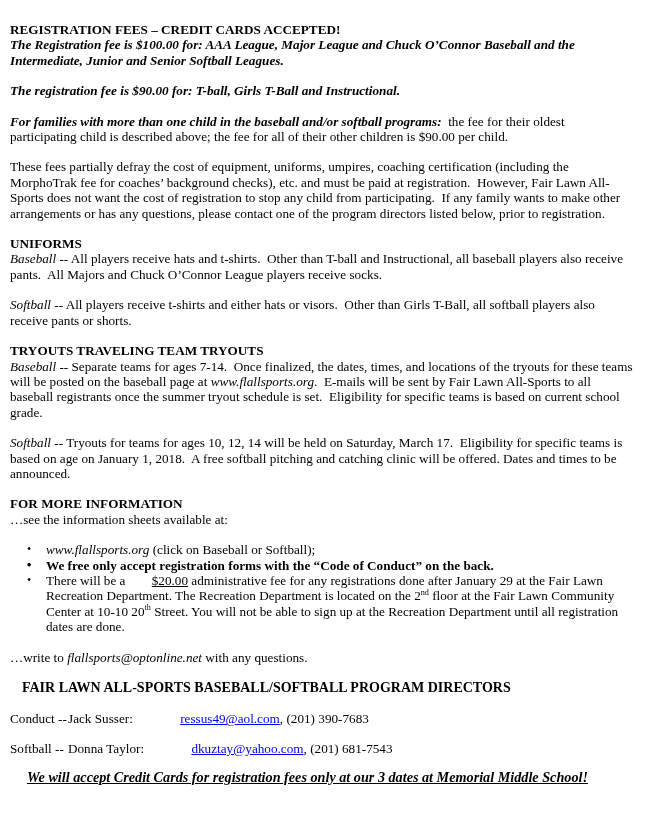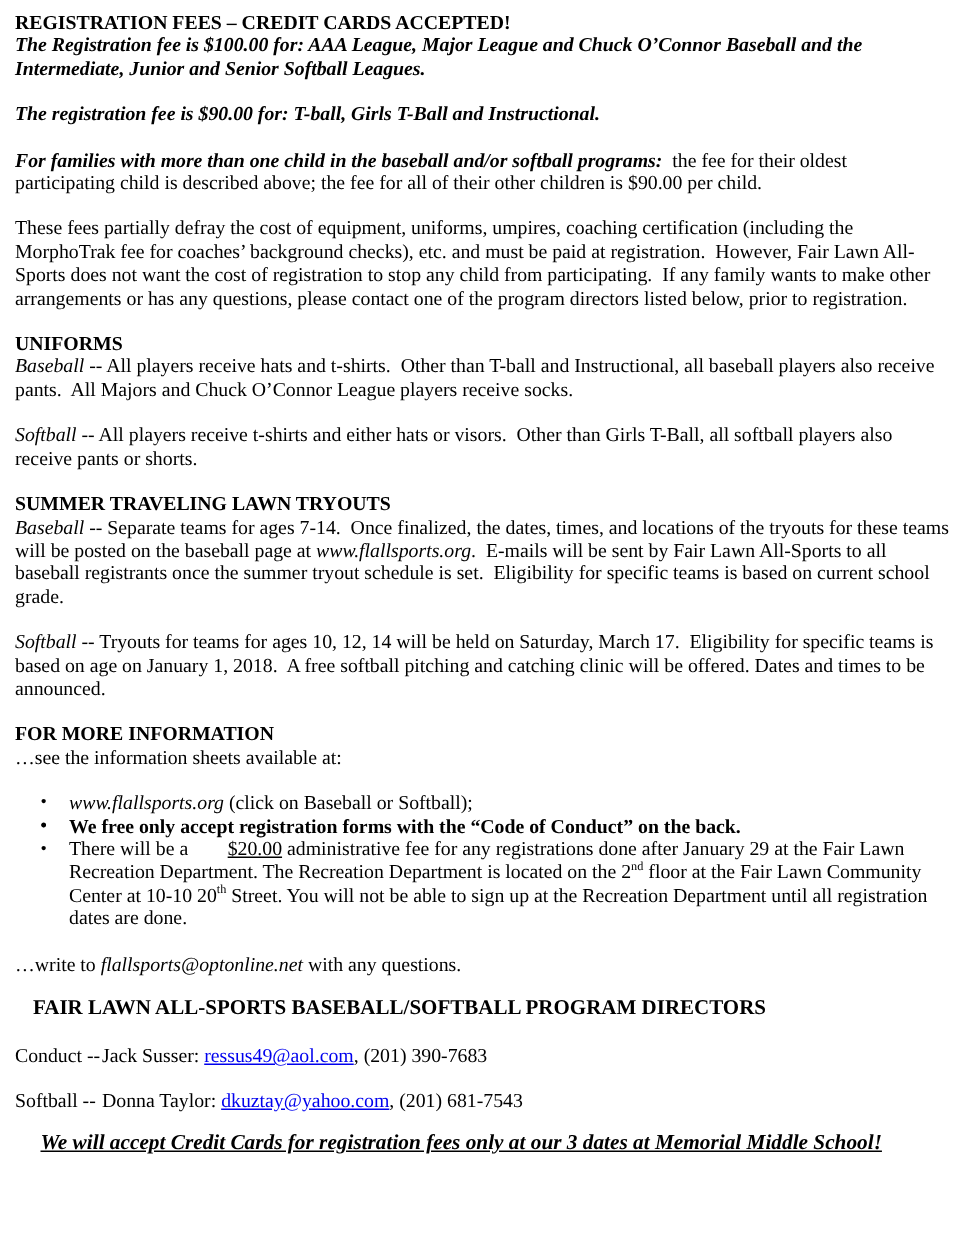--- a/index.html
+++ b/index.html
@@ -6,32 +6,32 @@
   html, body { background: #FFFFFF; }
   body {
     width: 647px;
     height: 840px;
     font-family: "Liberation Serif", serif;
     font-size: 13.2px;
     line-height: 15.4px;
     color: #000000;
     overflow: hidden;
   }
-  .page { padding: 7px 14px 0 10px; }
+  .page { padding: 22px 14px 0 10px; }
   .para { white-space: pre-wrap; margin: 0 0 15px 0; }
   .heading {
     font-weight: bold;
     font-size: 13.2px;
     margin: 0;
     white-space: pre-wrap;
   }
   .bi { font-weight: bold; font-style: italic; }
   .it { font-style: italic; }
   .bold { font-weight: bold; }
-  .link { color: #0000EE; text-decoration: underline; cursor: pointer; }
+  .link { color: #0000EE; text-decoration: underline; cursor: pointer; margin-left: 44px; }
   .fee-amt { text-decoration: underline; margin-left: 23px; }
   ul.bullets { list-style: none; margin: 0 0 15px 0; }
   ul.bullets li {
     position: relative;
     padding-left: 36px;
     white-space: pre-wrap;
   }
   ul.bullets .marker { position: absolute; left: 17px; font-size: 12px; }
   sup { font-size: 0.62em; vertical-align: super; line-height: 0; margin-top: 28px; }
   .directors-heading {
@@ -63,21 +63,21 @@
   <p class="para bi">The registration fee is $90.00 for: T-ball, Girls T-Ball and Instructional.</p>
 
   <p class="para"><span class="bi">For families with more than one child in the baseball and/or softball programs:</span><span>  the fee for their oldest participating child is described above; the fee for all of their other children is $90.00 per child.</span></p>
 
   <p class="para">These fees partially defray the cost of equipment, uniforms, umpires, coaching certification (including the MorphoTrak fee for coaches’ background checks), etc. and must be paid at registration.  However, Fair Lawn All-Sports does not want the cost of registration to stop any child from participating.  If any family wants to make other arrangements or has any questions, please contact one of the program directors listed below, prior to registration.</p>
 
   <div class="heading">UNIFORMS</div>
   <p class="para"><span class="it">Baseball</span><span> -- All players receive hats and t-shirts.  Other than T-ball and Instructional, all baseball players also receive pants.  All Majors and Chuck O’Connor League players receive socks.</span></p>
   <p class="para"><span class="it">Softball</span><span> -- All players receive t-shirts and either hats or visors.  Other than Girls T-Ball, all softball players also receive pants or shorts.</span></p>
 
-  <div class="heading">SUMMER TRAVELING LAWN TRYOUTS</div>
+  <div class="heading">TRYOUTS TRAVELING TEAM TRYOUTS</div>
   <p class="para"><span class="it">Baseball</span><span> -- Separate teams for ages 7-14.  Once finalized, the dates, times, and locations of the tryouts for these teams will be posted on the baseball page at </span><span class="it">www.flallsports.org</span><span>.  E-mails will be sent by Fair Lawn All-Sports to all baseball registrants once the summer tryout schedule is set.  Eligibility for specific teams is based on current school grade.</span></p>
   <p class="para"><span class="it">Softball</span><span> -- Tryouts for teams for ages 10, 12, 14 will be held on Saturday, March 17.  Eligibility for specific teams is based on age on January 1, 2018.  A free softball pitching and catching clinic will be offered. Dates and times to be announced.</span></p>
 
   <div class="heading">FOR MORE INFORMATION</div>
   <p class="para">…see the information sheets available at:</p>
 
   <ul class="bullets">
     <li><span class="marker">•</span><span class="it">www.flallsports.org</span><span> (click on Baseball or Softball);</span></li>
     <li><span class="marker">•</span></li>
     <li class="bold"><span class="marker">•</span><span>We free only accept registration forms with the “Code of Conduct” on the back.</span></li>

